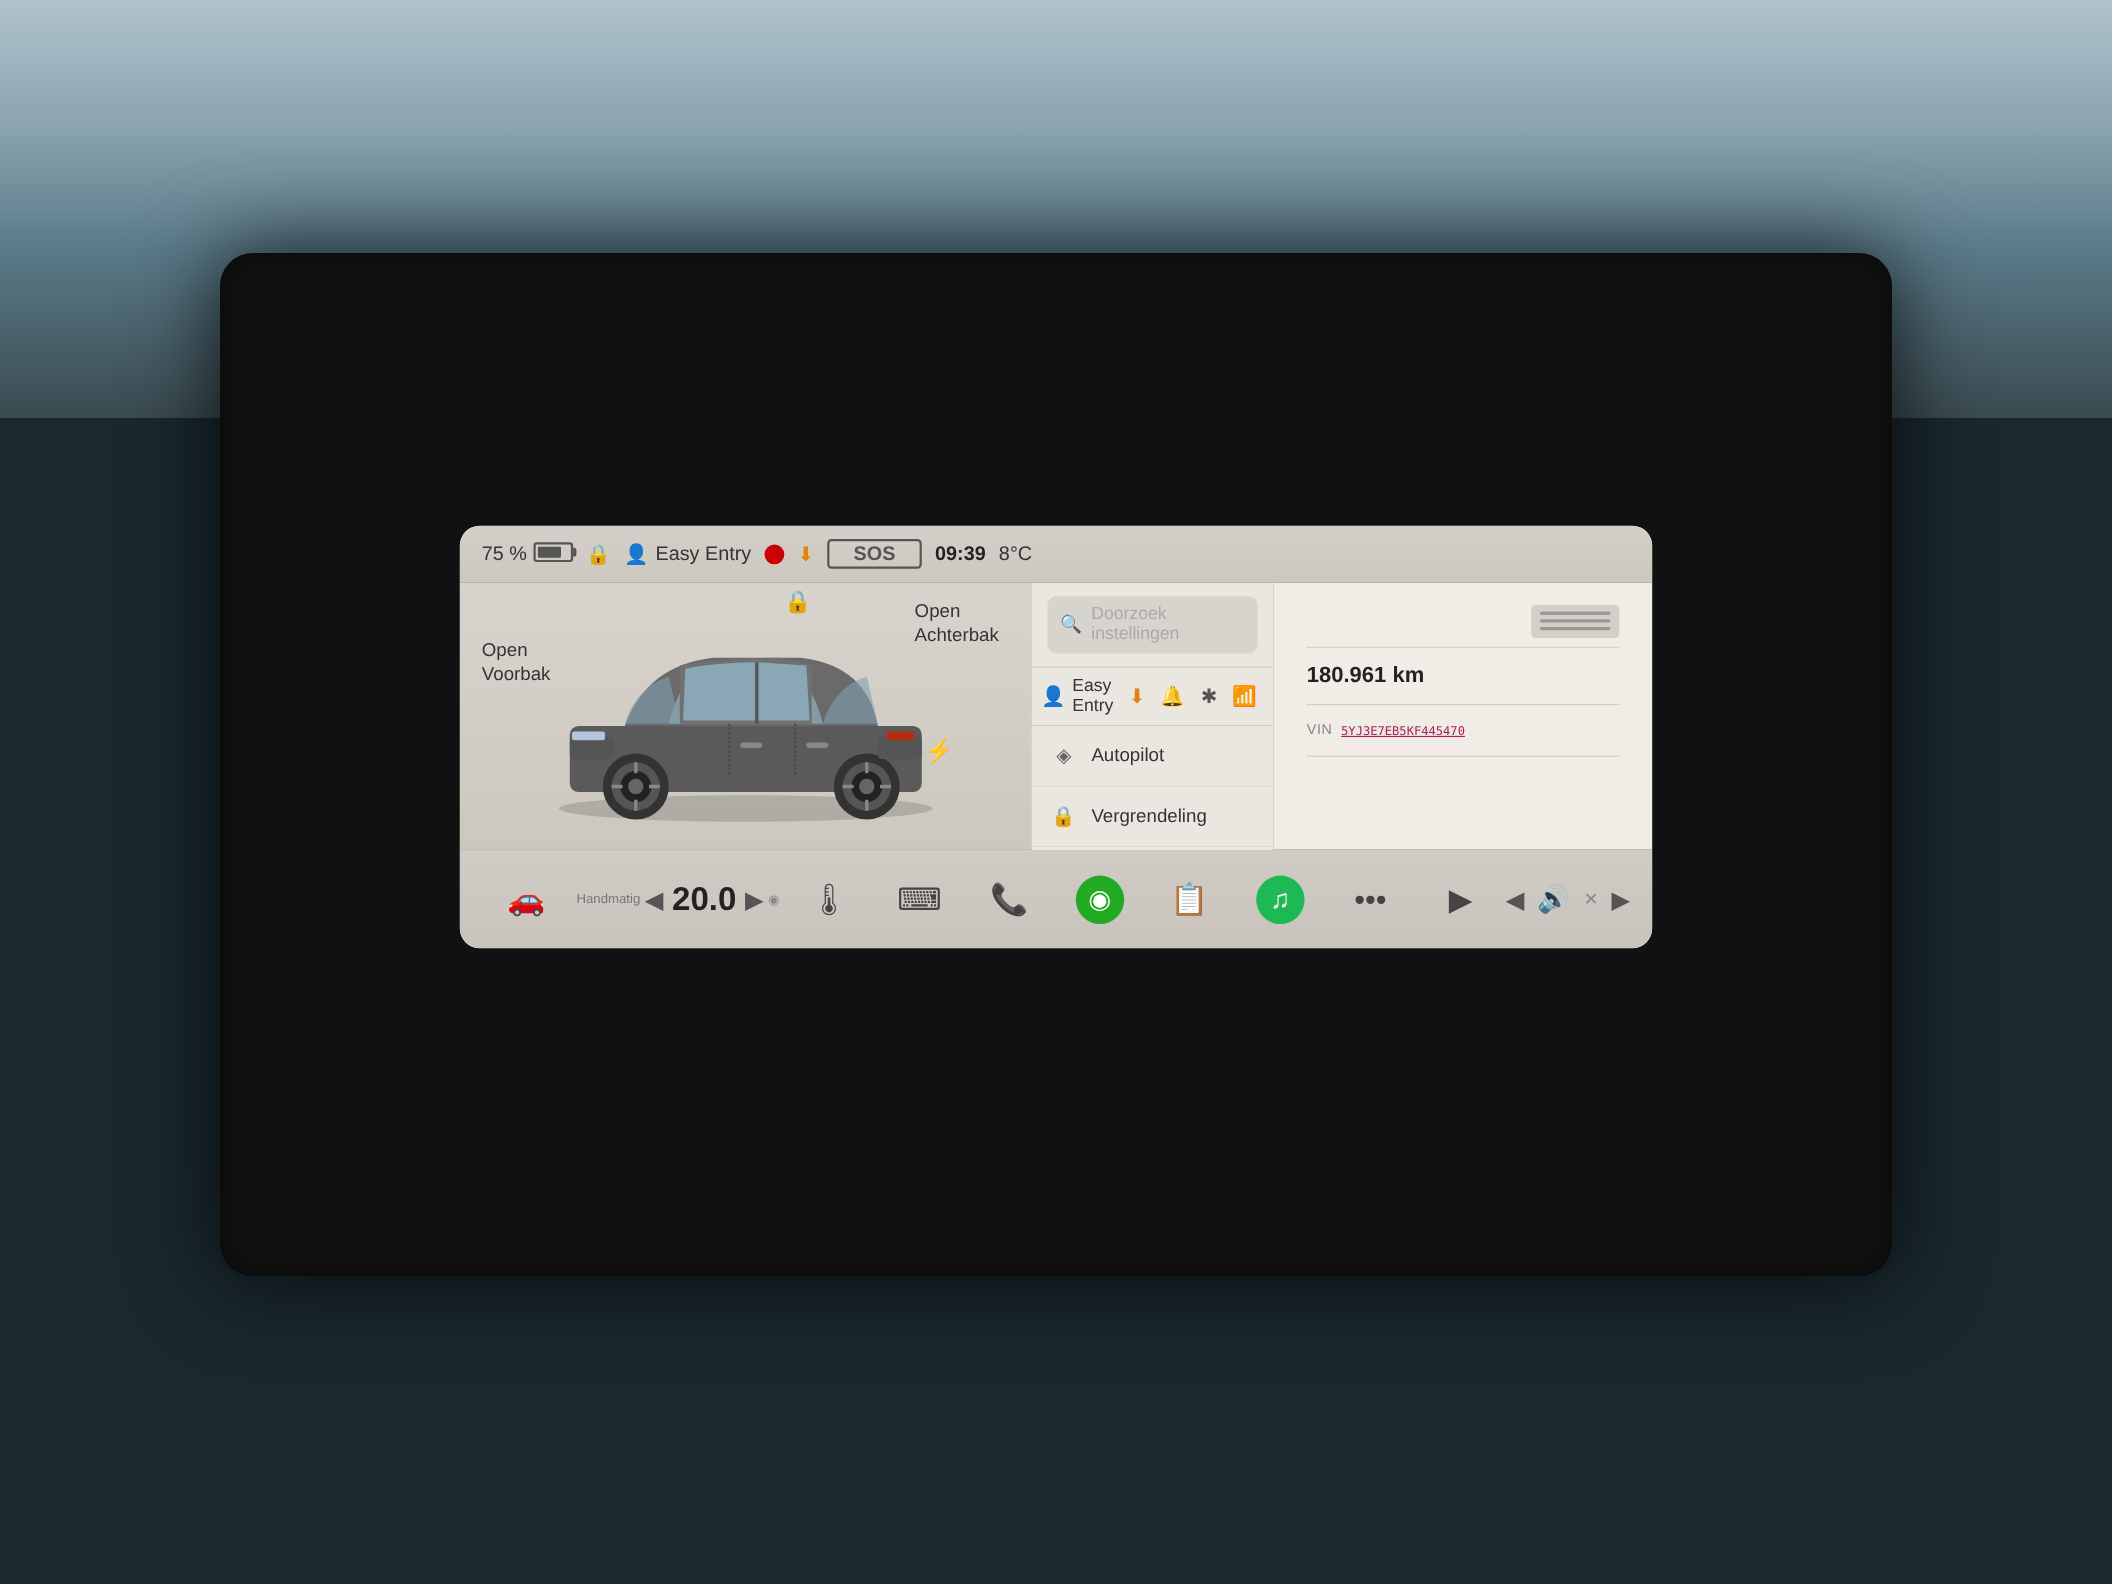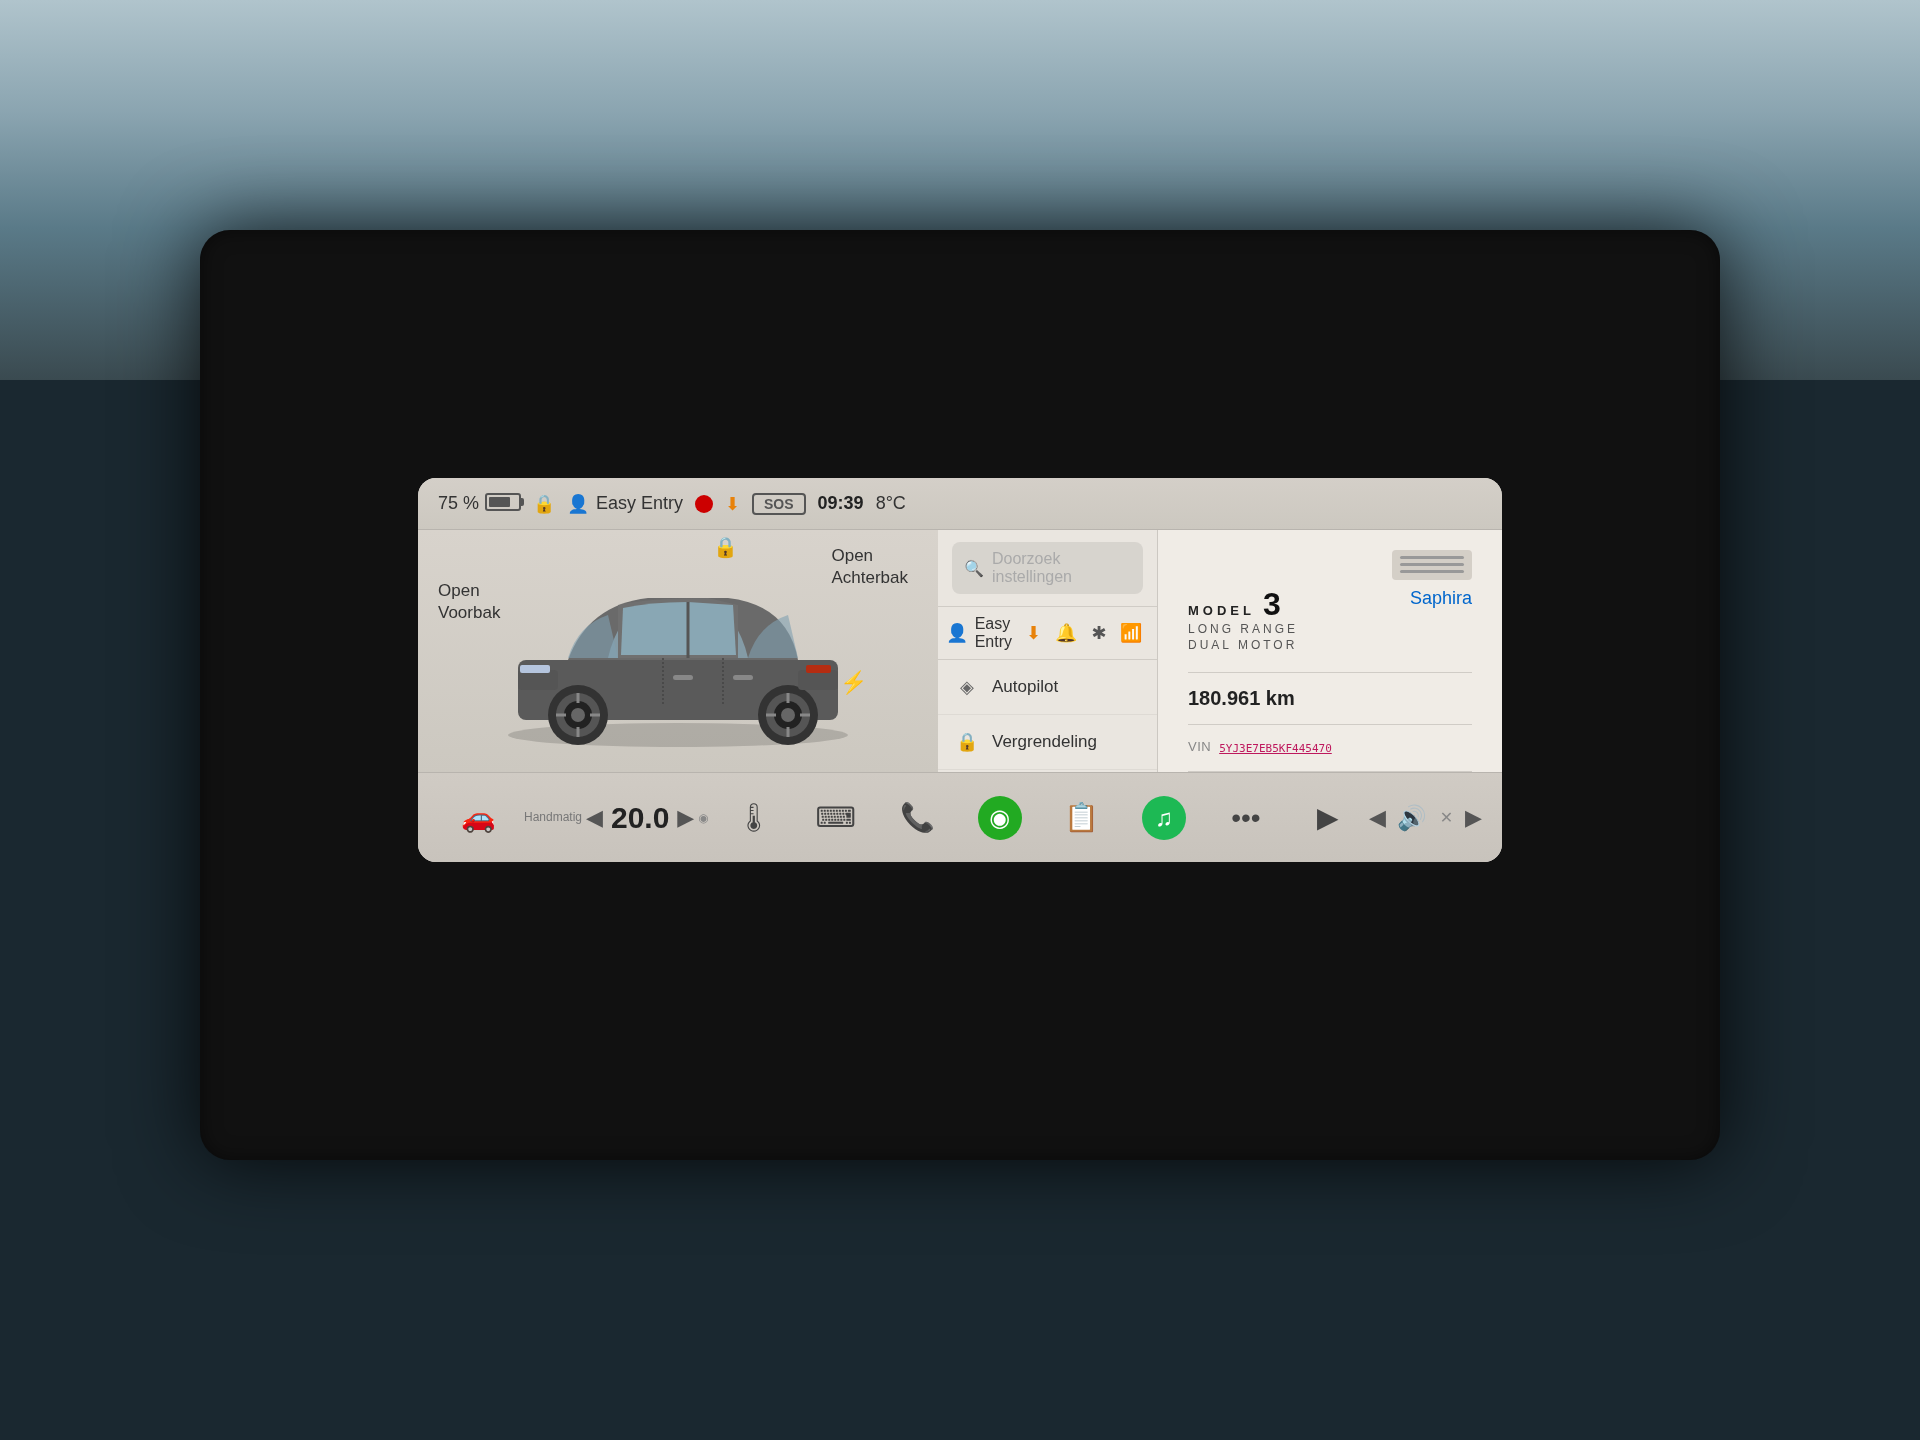--- a/index.html
+++ b/index.html
@@ -125,22 +125,22 @@
     }
 
     .status-download {
       font-size: 18px;
       color: #e8820a;
     }
 
     .status-sos {
       border: 2px solid #555;
       border-radius: 4px;
-      padding: 1px 10px;
-      font-size: 14px;
+      padding: 1px 22px;
+      font-size: 18px;
       font-weight: bold;
       color: #555;
     }
 
     .status-time {
       font-size: 18px;
       font-weight: 600;
       color: #222;
     }
 
@@ -553,31 +553,20 @@
         <div style="display:flex; justify-content:flex-end; margin-bottom: 8px;">
           <div style="width: 80px; height: 30px; background: rgba(150,140,130,0.3); border-radius: 4px;">
             <div style="display:flex; flex-direction:column; gap:4px; padding: 6px 8px;">
               <div style="height:3px; background:#999; border-radius:2px;"></div>
               <div style="height:3px; background:#999; border-radius:2px;"></div>
               <div style="height:3px; background:#999; border-radius:2px;"></div>
             </div>
           </div>
         </div>
 
-        <div class="model-header">
-          <div>
-            <div style="display:flex; align-items:baseline; gap:8px;">
-              <span class="model-title">MODEL</span>
-              <span class="model-name">3</span>
-            </div>
-            <div class="model-subtitle">LONG RANGE</div>
-            <div class="model-subtitle">DUAL MOTOR</div>
-          </div>
-          <div class="model-color">Saphira</div>
-        </div>
 
         <div class="detail-section">
           <div class="detail-value" style="font-size:20px; font-weight:600;">180.961 km</div>
         </div>
 
         <div class="detail-section">
           <div style="display:flex; gap:8px; align-items:center;">
             <span class="detail-label">VIN</span>
             <span class="detail-vin">5YJ3E7EB5KF445470</span>
           </div>

